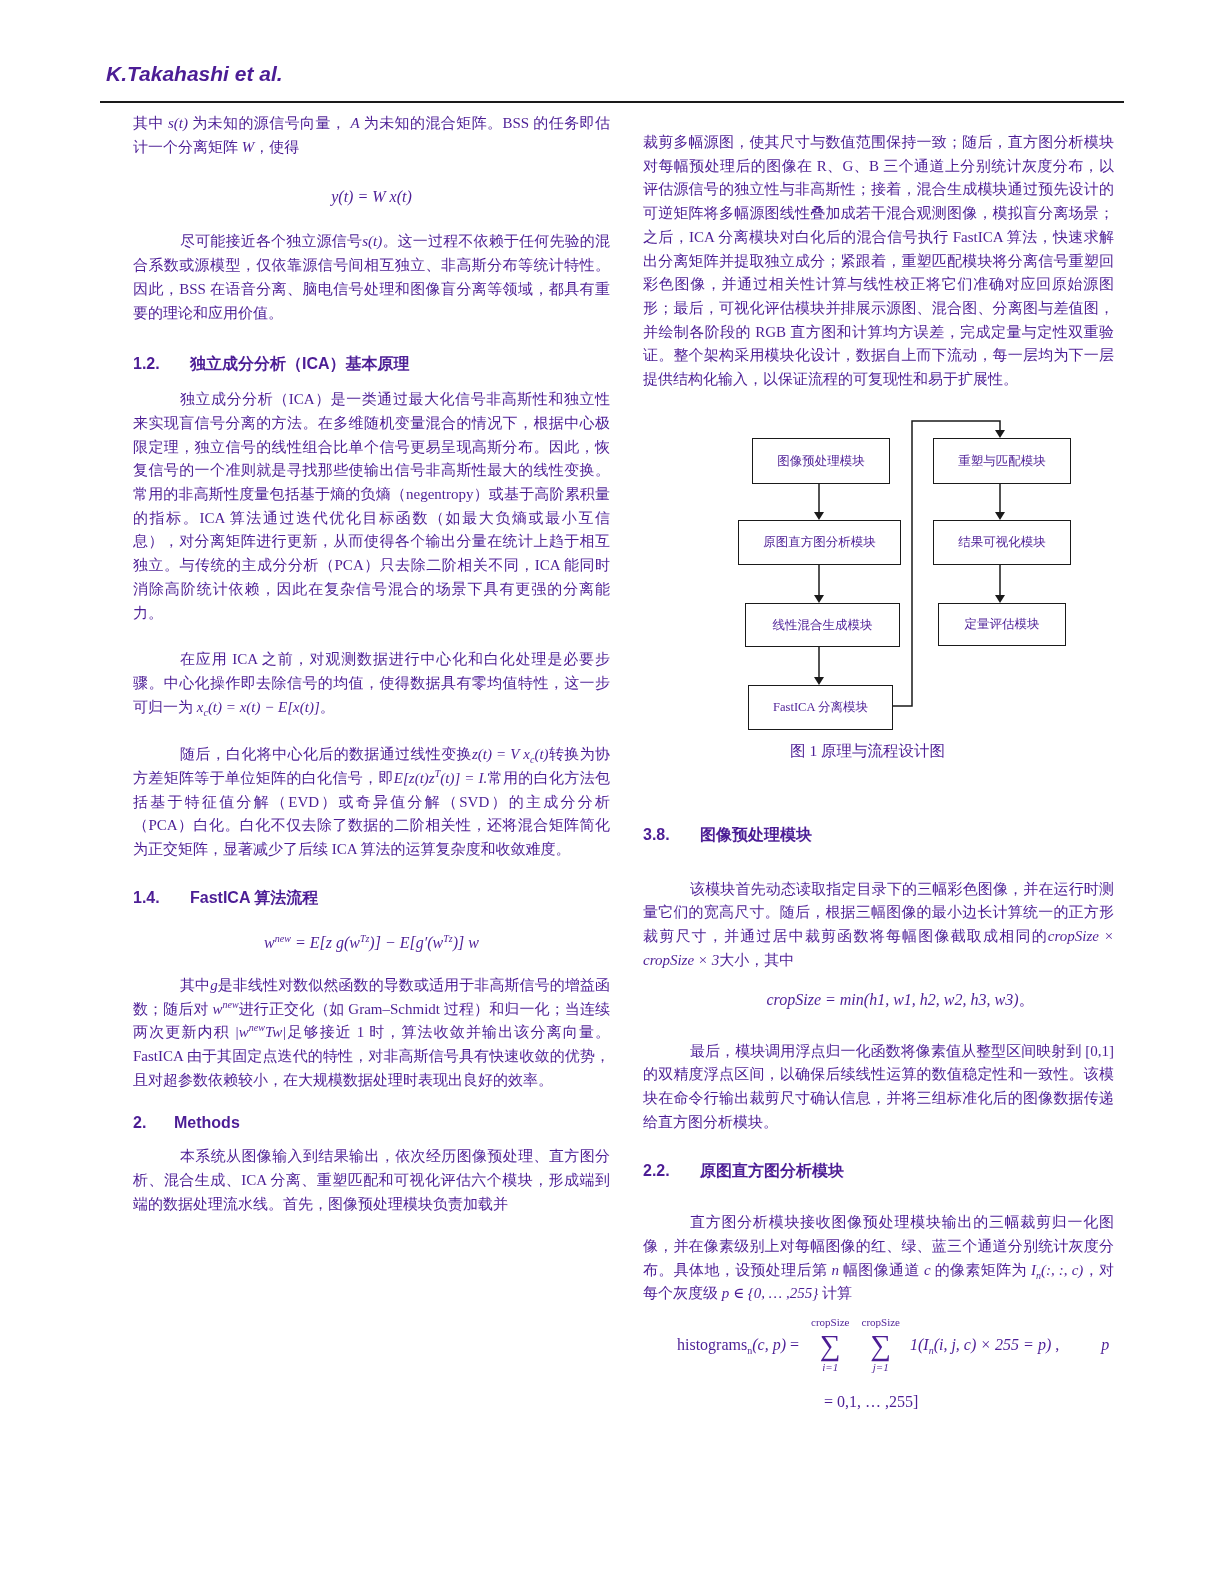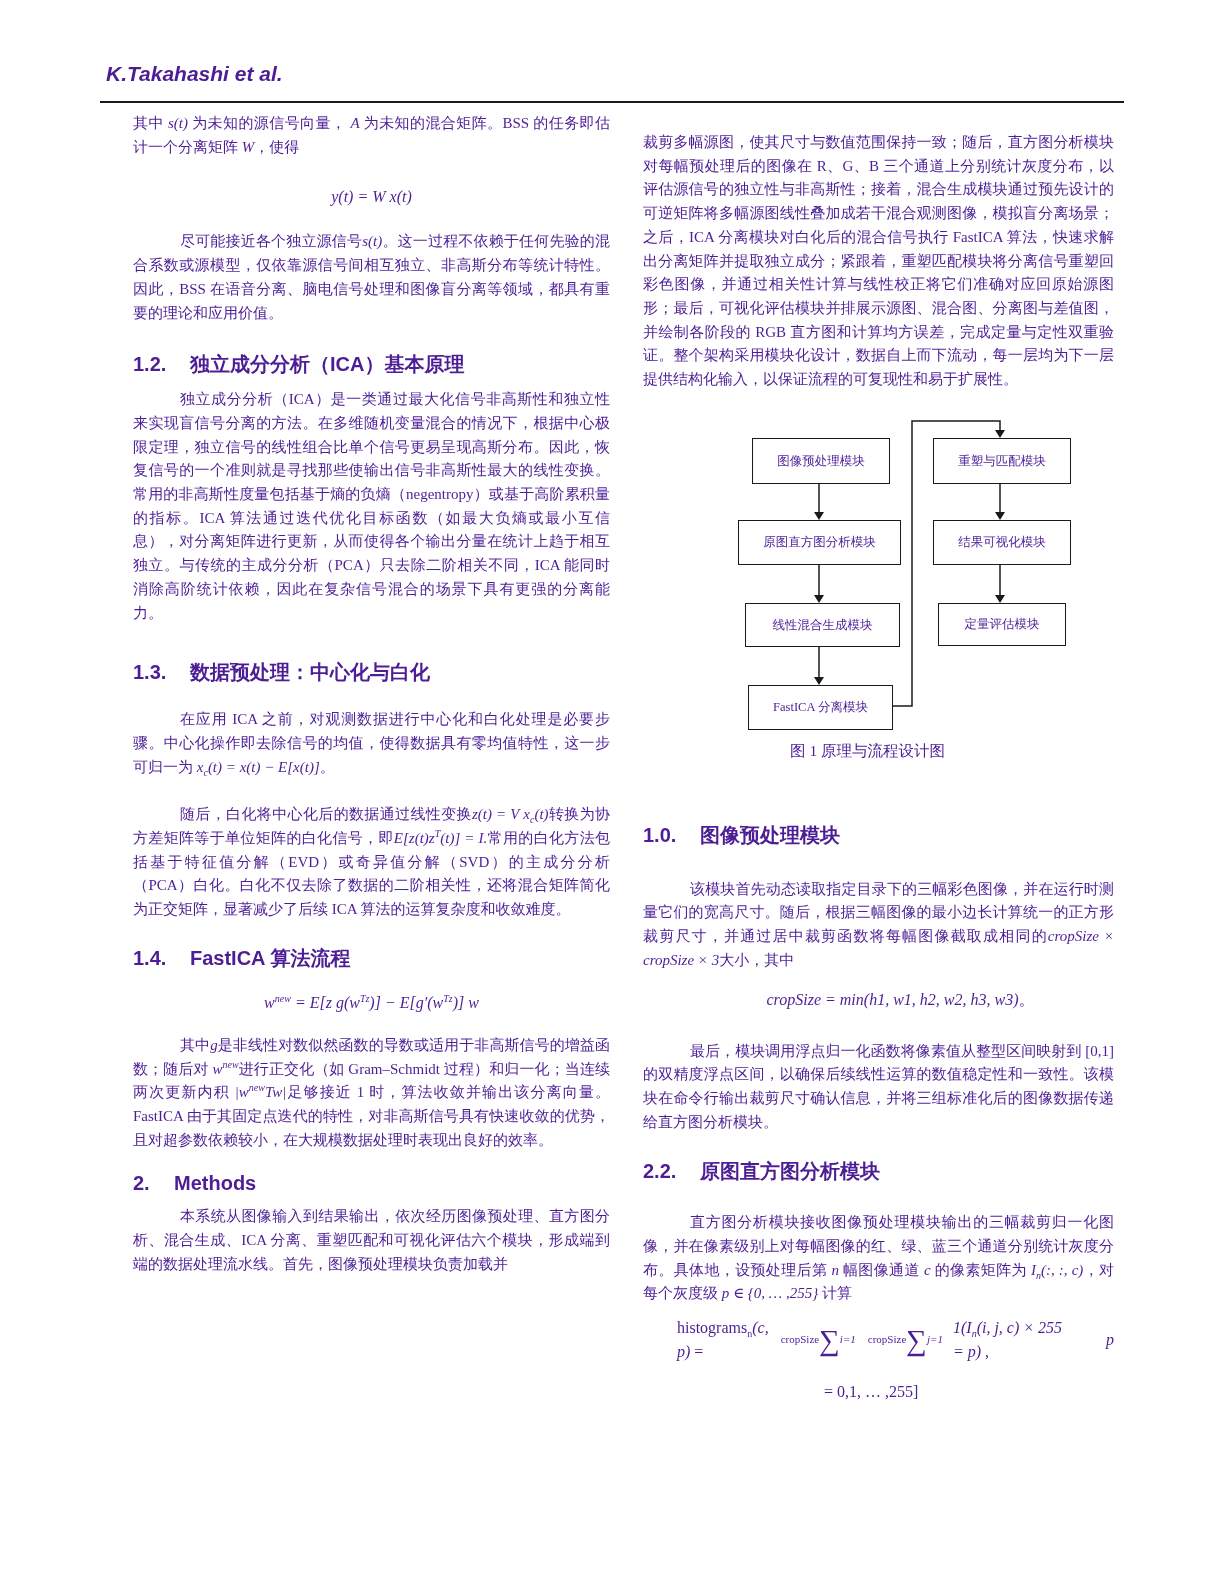--- a/index.html
+++ b/index.html
@@ -15,42 +15,42 @@
   .rule{position:absolute;left:100px;top:101px;width:1024px;height:2px;background:#1a1a1a;}
   .col{position:absolute;font-size:15px;line-height:23.7px;text-align:justify;}
   .col-left{left:133px;top:112px;width:477px;}
   .col-right{left:643px;top:112px;width:471px;}
   p{margin:0;}
   .indent{text-indent:47px;}
   .math{font-style:italic;}
   sup,sub{font-size:10px;line-height:0;}
   .heading{
     display:flex;font-family:"Liberation Sans","DejaVu Sans",sans-serif;
-    font-weight:bold;font-size:20px;line-height:26px;text-align:left;
+    font-weight:bold;font-size:16px;line-height:26px;text-align:left;
   }
   .h-num{flex:0 0 57px;}
   .disp-formula{font-size:16px;line-height:26px;text-align:center;}
   .disp-left{text-align:center;}
   
   .figure{position:relative;width:471px;height:352px;}
   .flow-lines{position:absolute;left:0;top:0;width:471px;height:352px;}
   .fbox{
     position:absolute;border:1.5px solid #1a1a1a;background:#fff;
     display:flex;align-items:center;justify-content:center;
     font-size:12.5px;line-height:16px;text-align:center;
   }
   .fig-caption{
     position:absolute;left:0;top:322px;width:100%;text-align:center;
     font-size:15.5px;transform:translateX(-11px);
   }
   
   .formula-hist{font-size:16px;text-align:left;}
   .fh-row{display:flex;align-items:center;}
   .fh-lhs{margin-left:34px;}
-  .sum{display:inline-flex;flex-direction:row;align-items:center;margin-left:12px;}
+  .sum{display:inline-flex;flex-direction:column;align-items:center;margin-left:12px;}
   .sum-up{font-size:11px;line-height:13px;}
   .sum-sigma{font-size:29px;line-height:32px;}
   .sum-lo{font-size:11px;line-height:13px;}
   .fh-rhs{margin-left:10px;}
   .fh-p{margin-left:42px;}
   .fh-line2{margin-left:181px;margin-top:16px;line-height:24px;}
 </style>
 </head>
 <body>
 
@@ -65,24 +65,20 @@
     <div class="disp-formula" style="margin-top:25px"><span class="math">y(t) = W x(t)</span></div>
 
     <p class="indent" style="margin-top:20px">尽可能接近各个独立源信号<span class="math">s(t)</span>。这一过程不依赖于任何先验的混合系数或源模型，仅依靠源信号间相互独立、非高斯分布等统计特性。因此，BSS 在语音分离、脑电信号处理和图像盲分离等领域，都具有重要的理论和应用价值。</p>
 
     <div class="heading" style="margin-top:26px">
       <span class="h-num">1.2.</span>
       <span class="h-title">独立成分分析（ICA）基本原理</span>
     </div>
     <p class="indent" style="margin-top:11px">独立成分分析（ICA）是一类通过最大化信号非高斯性和独立性来实现盲信号分离的方法。在多维随机变量混合的情况下，根据中心极限定理，独立信号的线性组合比单个信号更易呈现高斯分布。因此，恢复信号的一个准则就是寻找那些使输出信号非高斯性最大的线性变换。常用的非高斯性度量包括基于熵的负熵（negentropy）或基于高阶累积量的指标。ICA 算法通过迭代优化目标函数（如最大负熵或最小互信息），对分离矩阵进行更新，从而使得各个输出分量在统计上趋于相互独立。与传统的主成分分析（PCA）只去除二阶相关不同，ICA 能同时消除高阶统计依赖，因此在复杂信号混合的场景下具有更强的分离能力。</p>
 
-    <div class="heading" style="margin-top:34px">
-      <span class="h-num">1.3.</span>
-      <span class="h-title">数据预处理：中心化与白化</span>
-    </div>
     <p class="indent" style="margin-top:23px">在应用 ICA 之前，对观测数据进行中心化和白化处理是必要步骤。中心化操作即去除信号的均值，使得数据具有零均值特性，这一步可归一为 <span class="math">x<sub>c</sub>(t) = x(t) − E[x(t)]</span>。</p>
     <p class="indent" style="margin-top:24px">随后，白化将中心化后的数据通过线性变换<span class="math">z(t) = V x<sub>c</sub>(t)</span>转换为协方差矩阵等于单位矩阵的白化信号，即<span class="math">E[z(t)z<sup>T</sup>(t)] = I.</span>常用的白化方法包括基于特征值分解（EVD）或奇异值分解（SVD）的主成分分析（PCA）白化。白化不仅去除了数据的二阶相关性，还将混合矩阵简化为正交矩阵，显著减少了后续 ICA 算法的运算复杂度和收敛难度。</p>
 
     <div class="heading" style="margin-top:23px">
       <span class="h-num">1.4.</span>
       <span class="h-title">FastICA 算法流程</span>
     </div>
 
     <div class="disp-formula" style="margin-top:19px"><span class="math">w<sup>new</sup> = E[z g(w<sup>Tz</sup>)] − E[g′(w<sup>Tz</sup>)] w</span></div>
 
@@ -121,21 +117,21 @@
       <div class="fbox" style="left:95px;top:103px;width:161px;height:43px">原图直方图分析模块</div>
       <div class="fbox" style="left:102px;top:186px;width:153px;height:42px">线性混合生成模块</div>
       <div class="fbox" style="left:105px;top:268px;width:143px;height:43px">FastICA 分离模块</div>
       <div class="fbox" style="left:290px;top:21px;width:136px;height:44px">重塑与匹配模块</div>
       <div class="fbox" style="left:290px;top:103px;width:136px;height:43px">结果可视化模块</div>
       <div class="fbox" style="left:295px;top:186px;width:126px;height:41px">定量评估模块</div>
       <div class="fig-caption">图 1 原理与流程设计图</div>
     </div>
 
     <div class="heading" style="margin-top:53px">
-      <span class="h-num">1.0.</span>
+      <span class="h-num">3.8.</span>
       <span class="h-title">图像预处理模块</span>
     </div>
     <p class="indent" style="margin-top:30px">该模块首先动态读取指定目录下的三幅彩色图像，并在运行时测量它们的宽高尺寸。随后，根据三幅图像的最小边长计算统一的正方形裁剪尺寸，并通过居中裁剪函数将每幅图像截取成相同的<span class="math">cropSize × cropSize × 3</span>大小，其中</p>
 
     <div class="disp-formula disp-left" style="margin-top:14px;margin-left:44px"><span class="math">cropSize = min(h1, w1, h2, w2, h3, w3)</span>。</div>
 
     <p class="indent" style="margin-top:27px">最后，模块调用浮点归一化函数将像素值从整型区间映射到 [0,1] 的双精度浮点区间，以确保后续线性运算的数值稳定性和一致性。该模块在命令行输出裁剪尺寸确认信息，并将三组标准化后的图像数据传递给直方图分析模块。</p>
 
     <div class="heading" style="margin-top:24px">
       <span class="h-num">2.2.</span>

